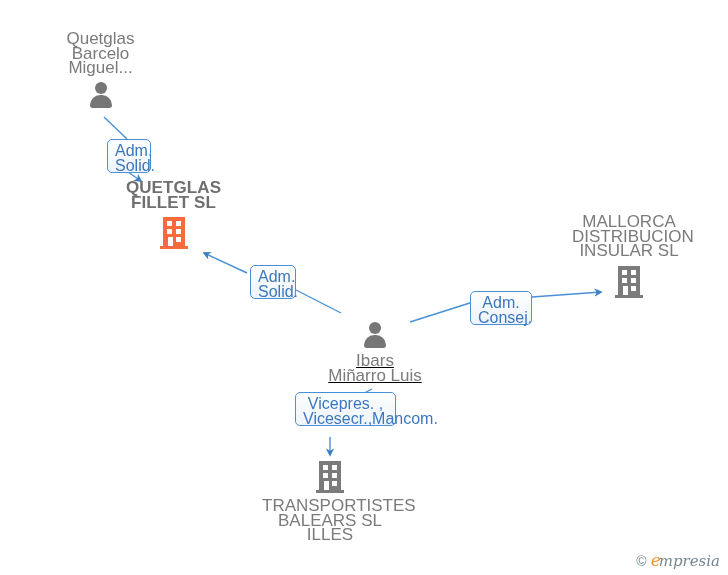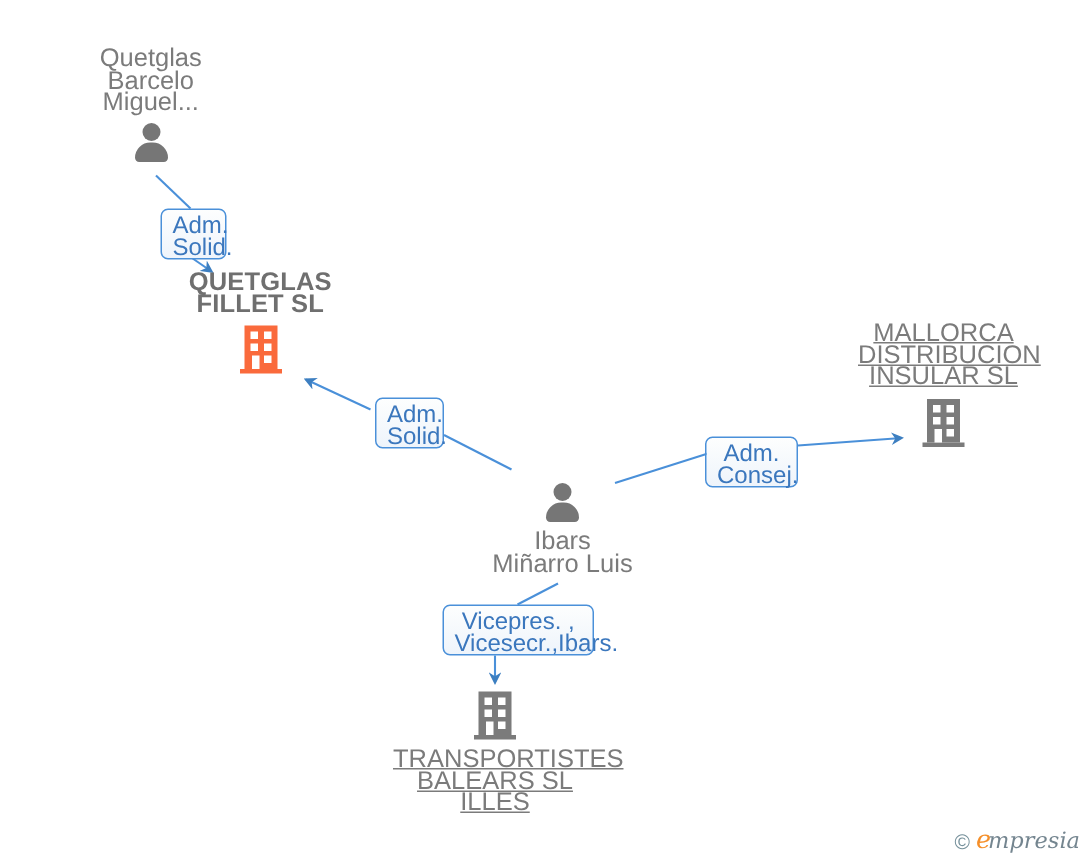--- a/index.html
+++ b/index.html
@@ -41,21 +41,20 @@
     white-space: nowrap;
   }
   .node-label.company {
     font-weight: bold;
     color: #6f6f6f;
     letter-spacing: .1px;
   }
   .node-label.company-plain {
     font-weight: normal;
     color: #7b7b7b;
-    text-decoration: underline;
   }
 
   
   .bldg {
     width: 28px;
     height: 32px;
     position: relative;
     margin: 0 auto;
   }
   .bldg .tower {
@@ -215,21 +214,21 @@
       <div class="base"></div>
       <div class="win" style="left:7px;  top:4px;"></div>
       <div class="win" style="left:16px; top:4px;"></div>
       <div class="win" style="left:7px;  top:12px;"></div>
       <div class="win" style="left:16px; top:12px;"></div>
       <div class="win" style="left:16px; top:20px;"></div>
       <div class="door"></div>
     </div>
   </div>
 
-  <div class="node" style="left:325px; top:322px; width:100px;">
+  <div class="node" style="left:325px; top:322px; width:100px;text-decoration:underline;">
     <div class="person">
       <div class="head"></div>
       <div class="body"></div>
     </div>
     <div class="node-label" style="margin-top:6px;">
       <div>Ibars</div>
       <div>Miñarro Luis</div>
     </div>
   </div>
 
@@ -277,23 +276,23 @@
   <div class="relbox" style="left:250px; top:265px; width:46px; height:34px;">
     <span class="l">Adm.</span>
     <span class="l">Solid.</span>
   </div>
 
   <div class="relbox" style="left:470px; top:291px; width:62px; height:34px;">
     <span class="l">Adm.</span>
     <span class="l">Consej.</span>
   </div>
 
-  <div class="relbox" style="left:295px; top:403px; width:101px; height:34px;">
+  <div class="relbox" style="left:295px; top:392px; width:101px; height:34px;">
     <span class="l">Vicepres. ,</span>
-    <span class="l">Vicesecr.,Ibars.</span>
+    <span class="l">Vicesecr.,Mancom.</span>
   </div>
 
   <div id="watermark">
     <span class="c">©</span>
     <span style="display:flex; align-items:baseline;">
       <span class="wm-e">e</span>
       <span class="wm-rest">mpresia</span>
     </span>
   </div>
 

